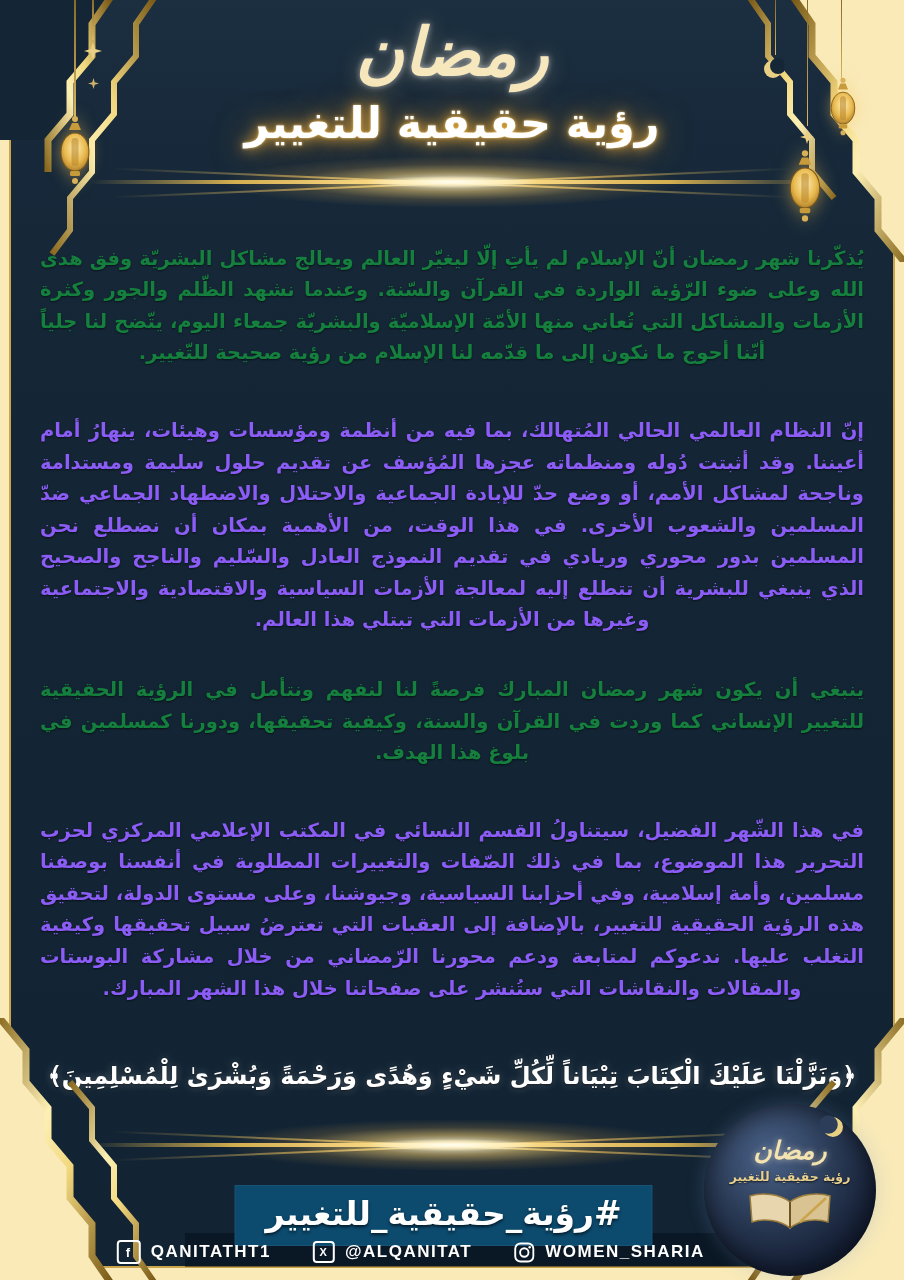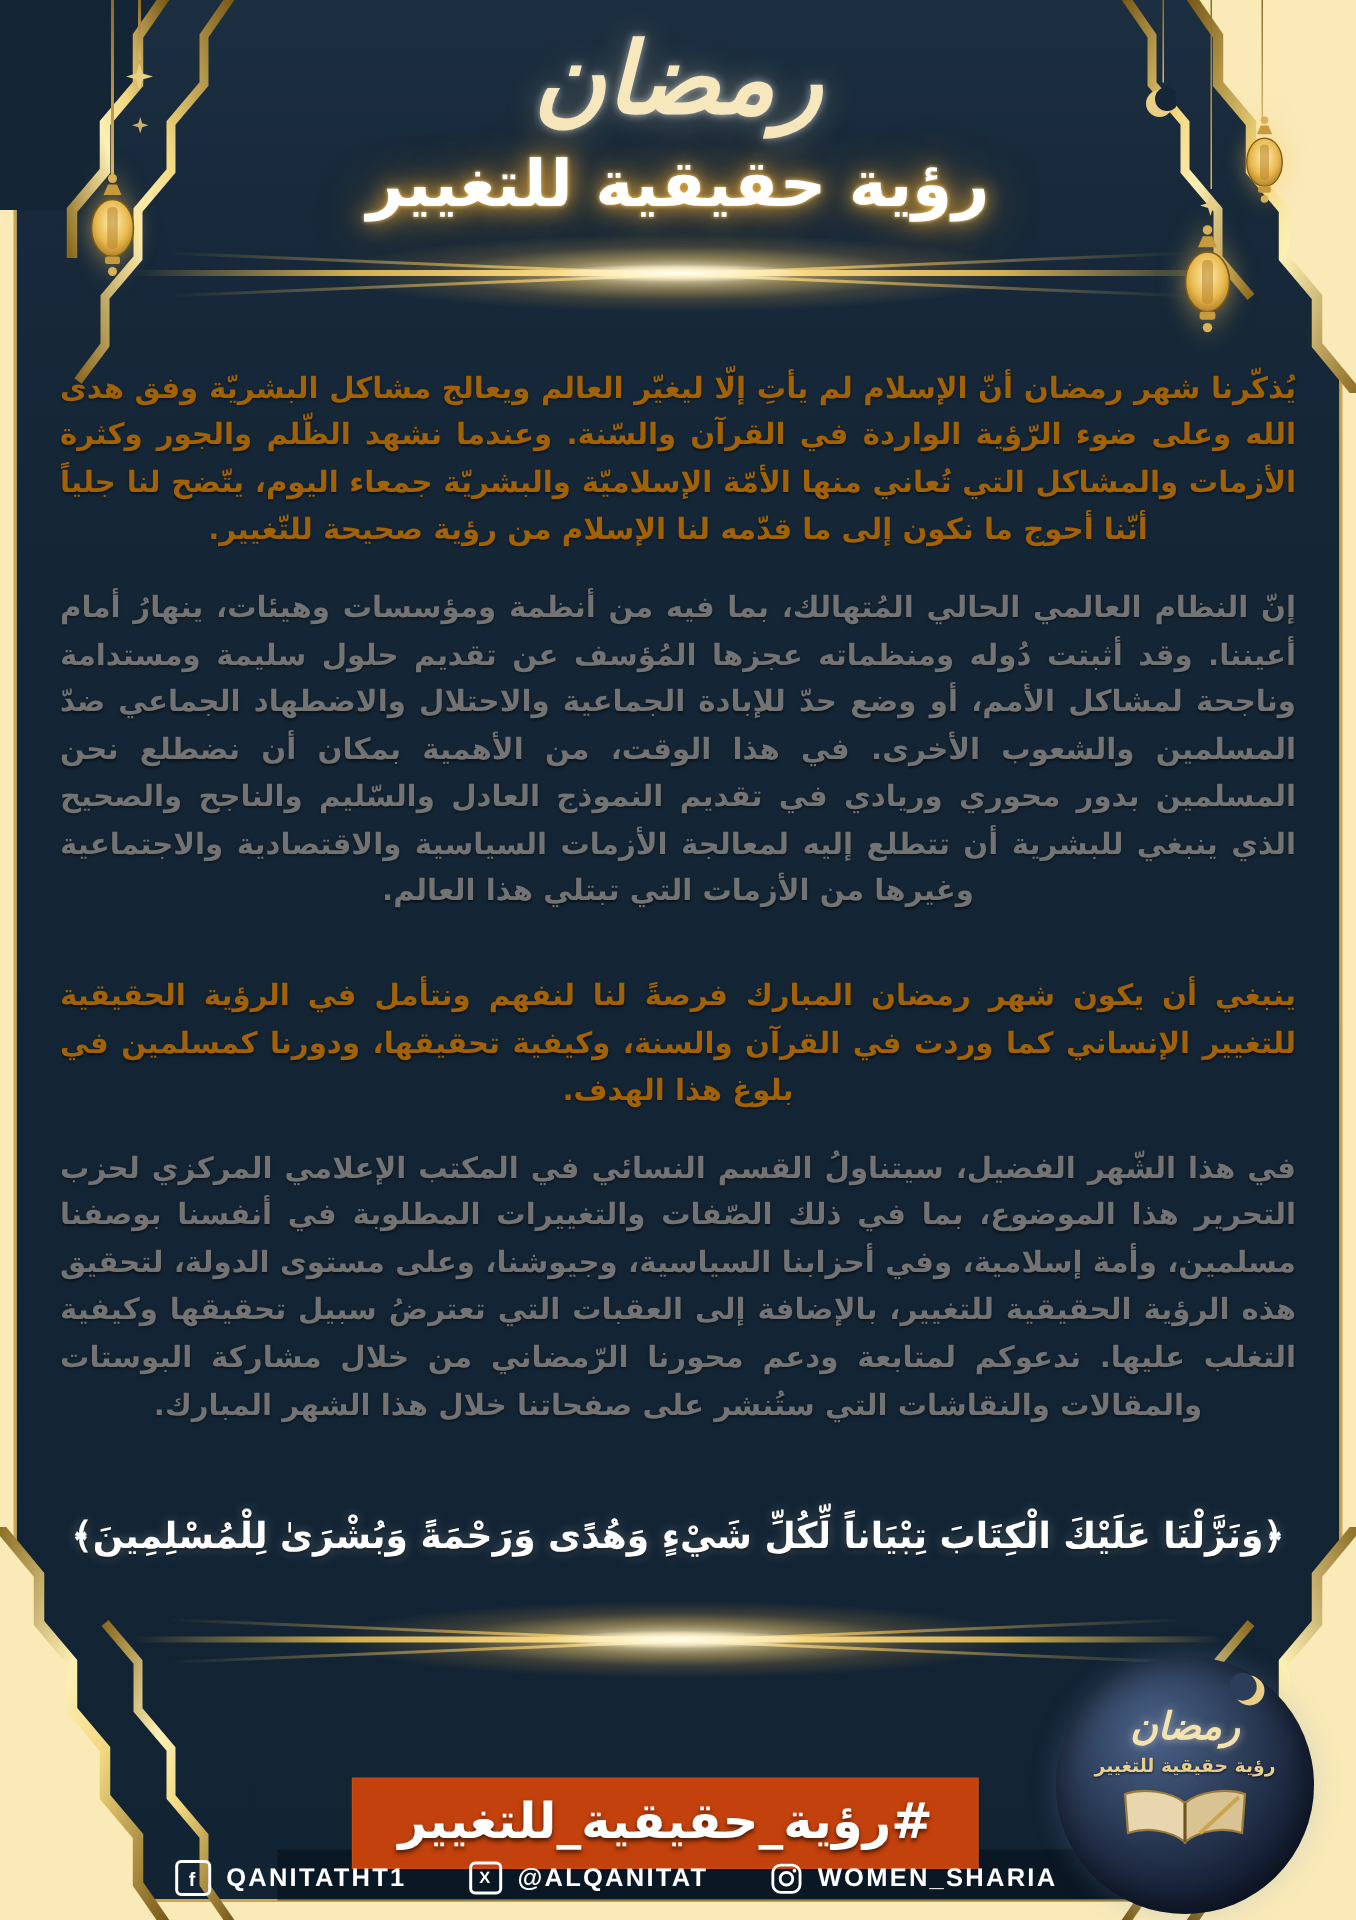--- a/index.html
+++ b/index.html
@@ -53,29 +53,29 @@
   }
   .verse-top{margin-top:12px;color:#e6d193;font-size:19.5px;letter-spacing:-.2px;
     text-shadow:0 1px 2px rgba(0,0,0,.6);}
   .verse-bottom{margin-top:58px;color:#ffffff;font-size:24px;
     text-shadow:0 0 8px rgba(255,255,255,.25),0 1px 2px rgba(0,0,0,.6);}
   .para{
     direction:rtl;text-align:justify;text-align-last:center;
     font-size:19.5px;font-weight:bold;line-height:1.62;
     text-shadow:0 1px 2px rgba(0,0,0,.55);
   }
-  .para.white{color:#a16207;margin-top:32px;}
-  .para.gold{color:#737373;margin-top:20px;}
+  .para.white{color:#15803d;margin-top:32px;}
+  .para.gold{color:#8b5cf6;margin-top:46px;}
   .para.white.third{margin-top:38px;}
 
   
   .band{position:absolute;left:185px;right:0;bottom:13px;height:34px;background:rgba(3,9,17,.45);z-index:2;}
   .hashtag-box{
     position:absolute;left:50%;transform:translateX(-52%);bottom:34px;z-index:5;
-    background:#c2410c;border:1px solid rgba(255,255,255,.05);
+    background:#0c4a6e;border:1px solid rgba(255,255,255,.05);
     padding:8px 30px 12px 30px;
   }
   .hashtag-box .tag{
     direction:rtl;color:#ffffff;font-size:33px;font-weight:bold;white-space:nowrap;
     text-shadow:0 2px 3px rgba(0,0,0,.6);
   }
   .social-row{
     position:absolute;bottom:16px;left:50%;transform:translateX(-57%);z-index:6;
     display:flex;align-items:center;gap:42px;
   }

